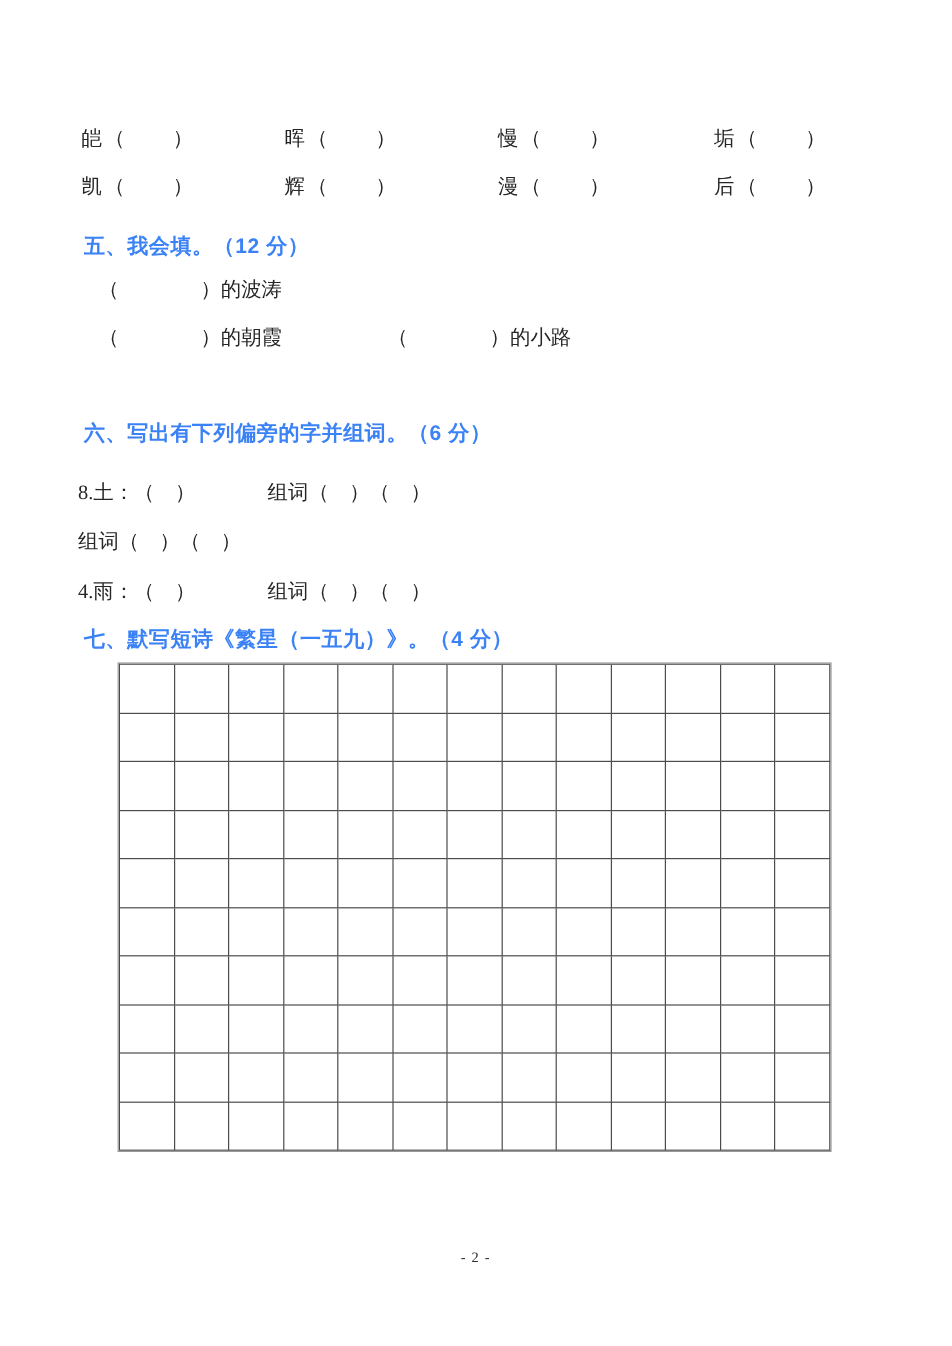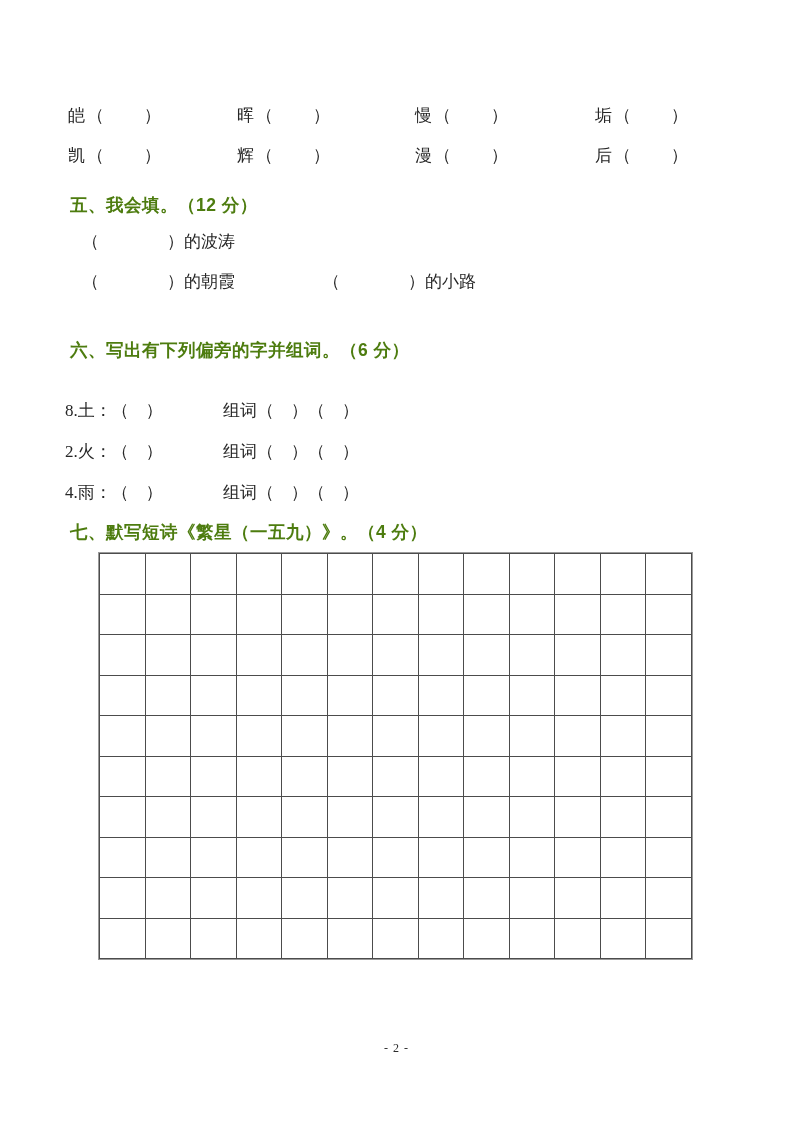--- a/index.html
+++ b/index.html
@@ -35,26 +35,26 @@
   .wrow .witem:nth-child(3) { width: 180px; }
 
   
   .heading {
     position: absolute;
     left: 70px;
     font-family: "Liberation Sans", "DejaVu Sans", sans-serif;
     font-weight: bold;
     font-size: 17.5px;
     line-height: 22px;
-    color: #4d7c0f;
+    color: #3b82f6;
     letter-spacing: 0.5px;
     white-space: pre;
   }
   .h5 { top: 194px; }
-  .h6 { top: 339px; }
+  .h6 { top: 350px; }
   .h7 { top: 521px; }
 
   
   .sec5 {
     position: absolute;
     left: 82px;
     top: 222px;
   }
   .frow {
     display: flex;
@@ -139,21 +139,20 @@
     </div>
   </div>
 
   <div class="heading h6">六、写出有下列偏旁的字并组词。（6 分）</div>
   <div class="sec6">
     <div class="rrow">
       <span class="rlabel">8.土：（　）</span>
       <span class="rzuci">组词（　）（　）</span>
     </div>
     <div class="rrow">
-      <span class="rlabel">2.火：（　）</span>
       <span class="rzuci">组词（　）（　）</span>
     </div>
     <div class="rrow">
       <span class="rlabel">4.雨：（　）</span>
       <span class="rzuci">组词（　）（　）</span>
     </div>
   </div>
 
   <div class="heading h7">七、默写短诗《繁星（一五九）》。（4 分）</div>
   <div class="wgrid" style="grid-template-columns: repeat(13, 45.5px);">

